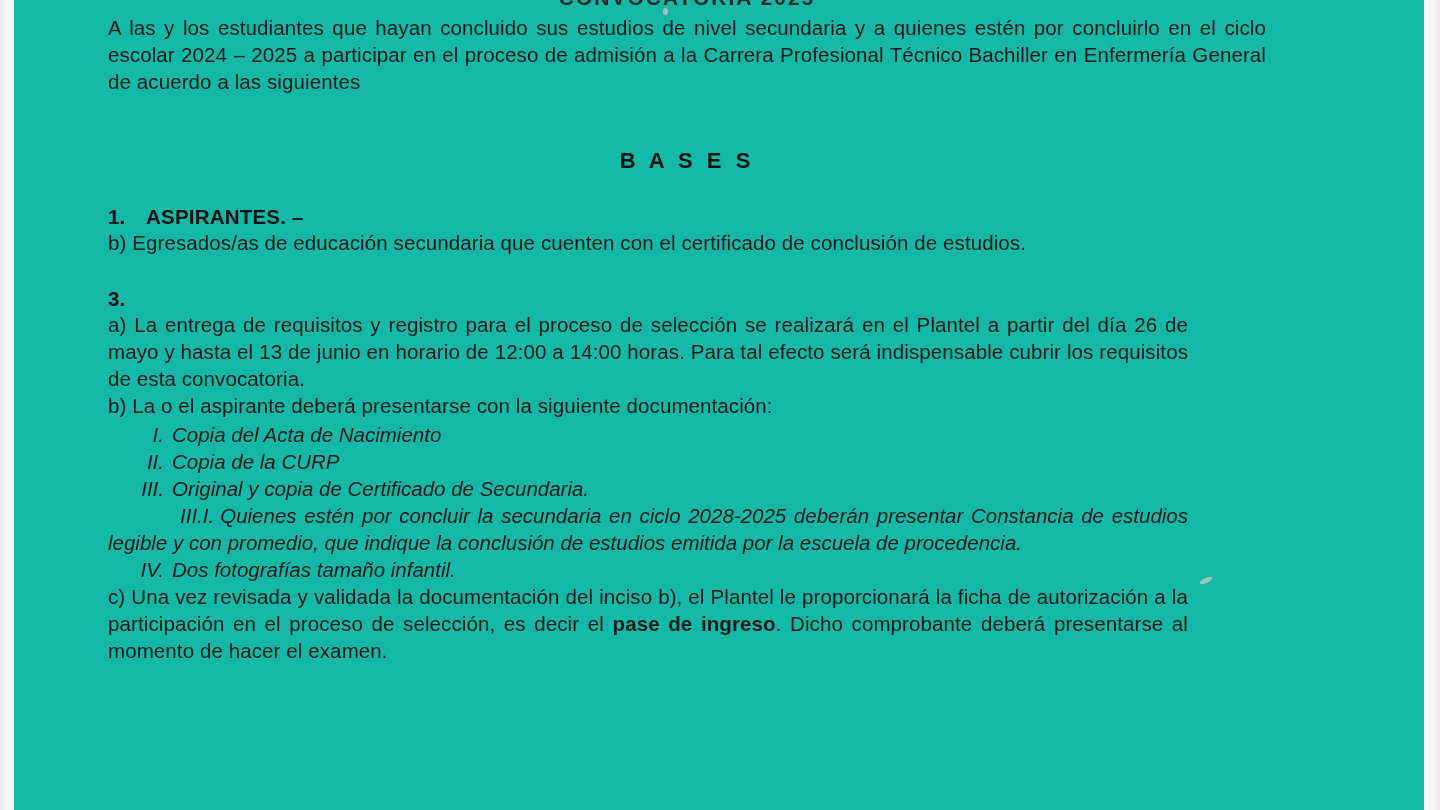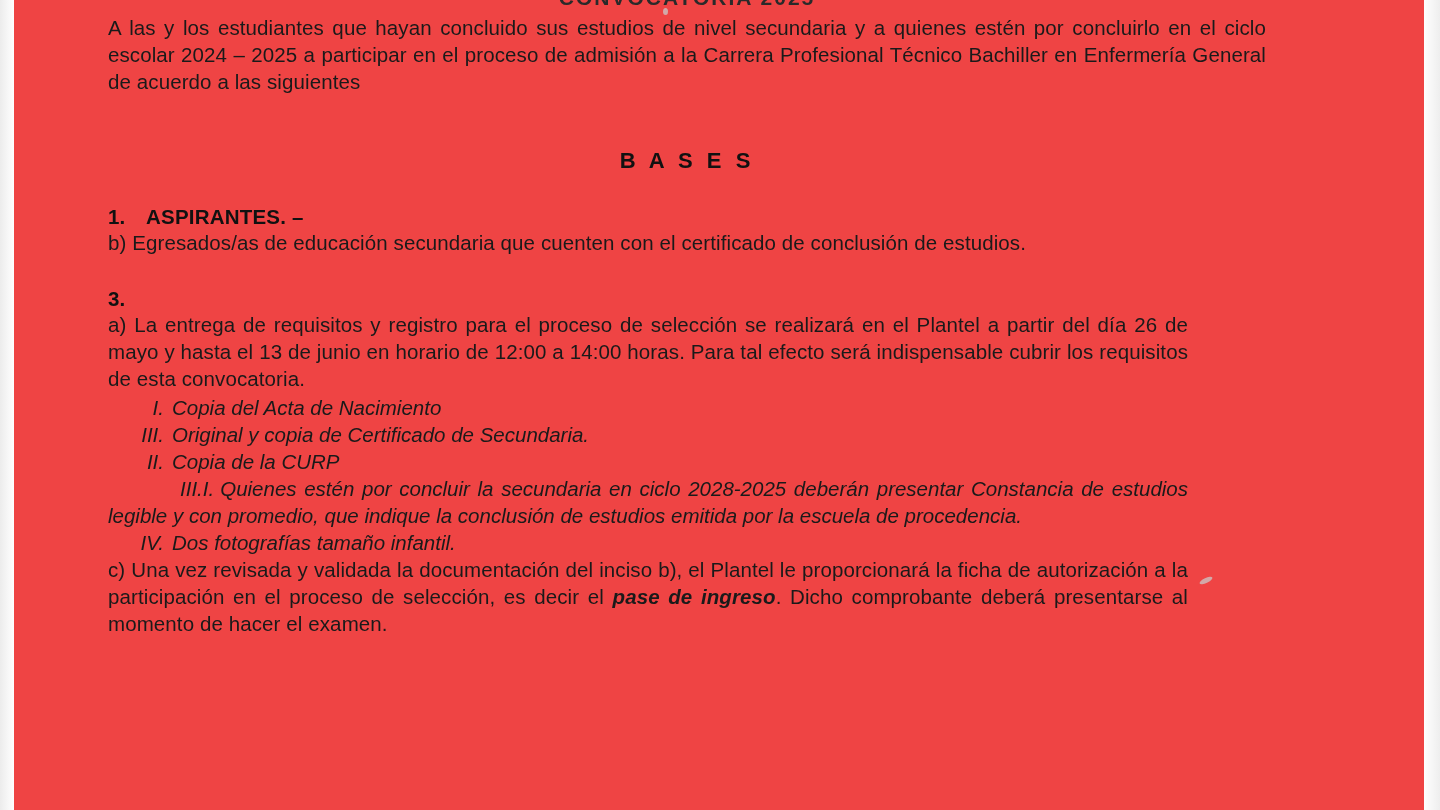--- a/index.html
+++ b/index.html
@@ -11,21 +11,21 @@
     width: 1440px;
     height: 810px;
     overflow: hidden;
     font-family: "Liberation Sans", sans-serif;
     color: #111111;
   }
   .page {
     position: relative;
     width: 1440px;
     height: 810px;
-    background: #ef4444;
+    background: #14b8a6;
     overflow: hidden;
   }
   .doc-body {
     position: absolute;
     left: 108px;
     top: 0px;
     width: 1158px;
   }
   .top-cut {
     height: 14px;
@@ -102,21 +102,21 @@
   .roman-list li.sub {
     padding-left: 0;
     text-indent: 0;
   }
   .roman-list li.sub .rn {
     min-width: 0;
     text-align: left;
     padding-right: 6px;
     padding-left: 72px;
   }
-  .bold { font-weight: bold; font-style: italic; }
+  .bold { font-weight: bold; }
   .speck {
     position: absolute;
     background: #c9c9c9;
     border-radius: 50%;
     opacity: .75;
   }
   .edge-left {
     position: absolute;
     left: 0; top: 0;
     width: 14px; height: 810px;
@@ -155,30 +155,31 @@
       <span>ASPIRANTES. –</span>
     </div>
 
     <p class="para indent sp-30">b) Egresados/as de educación secundaria que cuenten con el certificado de conclusión de estudios.</p>
 
     <div class="section-head">
       <span class="num">3.</span>
     </div>
 
     <p class="para indent sp-26">a) La entrega de requisitos y registro para el proceso de selección se realizará en el Plantel a partir del día 26 de mayo y hasta el 13 de junio en horario de 12:00 a 14:00 horas. Para tal efecto será indispensable cubrir los requisitos de esta convocatoria.</p>
+    <p class="para indent sp-30">b) La o el aspirante deberá presentarse con la siguiente documentación:</p>
 
     <ul class="roman-list indent">
       <li>
         <span class="rn">I.</span><span>Copia del Acta de Nacimiento</span>
       </li>
       <li>
-        <span class="rn">III.</span><span>Original y copia de Certificado de Secundaria.</span>
+        <span class="rn">II.</span><span>Copia de la CURP</span>
       </li>
       <li>
-        <span class="rn">II.</span><span>Copia de la CURP</span>
+        <span class="rn">III.</span><span>Original y copia de Certificado de Secundaria.</span>
       </li>
       <li class="sub">
         <span class="rn">III.I.</span><span>Quienes estén por concluir la secundaria en ciclo 2028-2025 deberán presentar Constancia de estudios legible y con promedio, que indique la conclusión de estudios emitida por la escuela de procedencia.</span>
       </li>
       <li>
         <span class="rn">IV.</span><span>Dos fotografías tamaño infantil.</span>
       </li>
     </ul>
 
     <p class="para indent sp-30">

